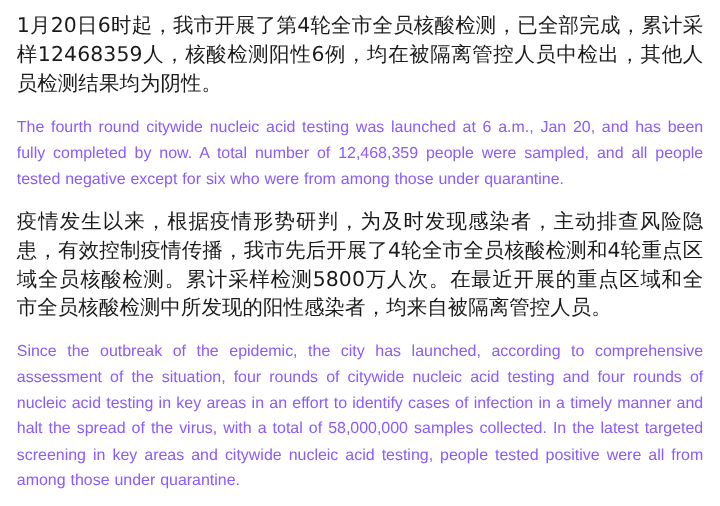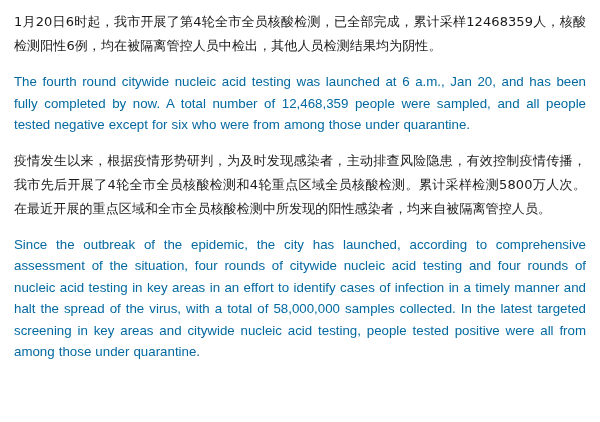--- a/index.html
+++ b/index.html
@@ -21,30 +21,30 @@
     padding: 10px 14px 0 14px;
     background: #ffffff;
   }
   .para {
     margin: 0 0 13px 0;
     text-align: justify;
     text-justify: inter-character;
   }
   .para.zh {
     font-family: "DejaVu Sans", "Liberation Sans", sans-serif;
-    font-size: 13px;
+    font-size: 17px;
     line-height: 24px;
     color: #1a1a1a;
     letter-spacing: 0.1px;
   }
   .para.en {
     font-family: "Liberation Sans", sans-serif;
     font-size: 13.3px;
     line-height: 21.5px;
-    color: #0369a1;
+    color: #8b5cf6;
     word-spacing: 0.4px;
   }
   .para.zh-2 {
     margin-top: 2px;
   }
   .para.en-last {
     margin-bottom: 12px;
   }
 </style>
 </head>

